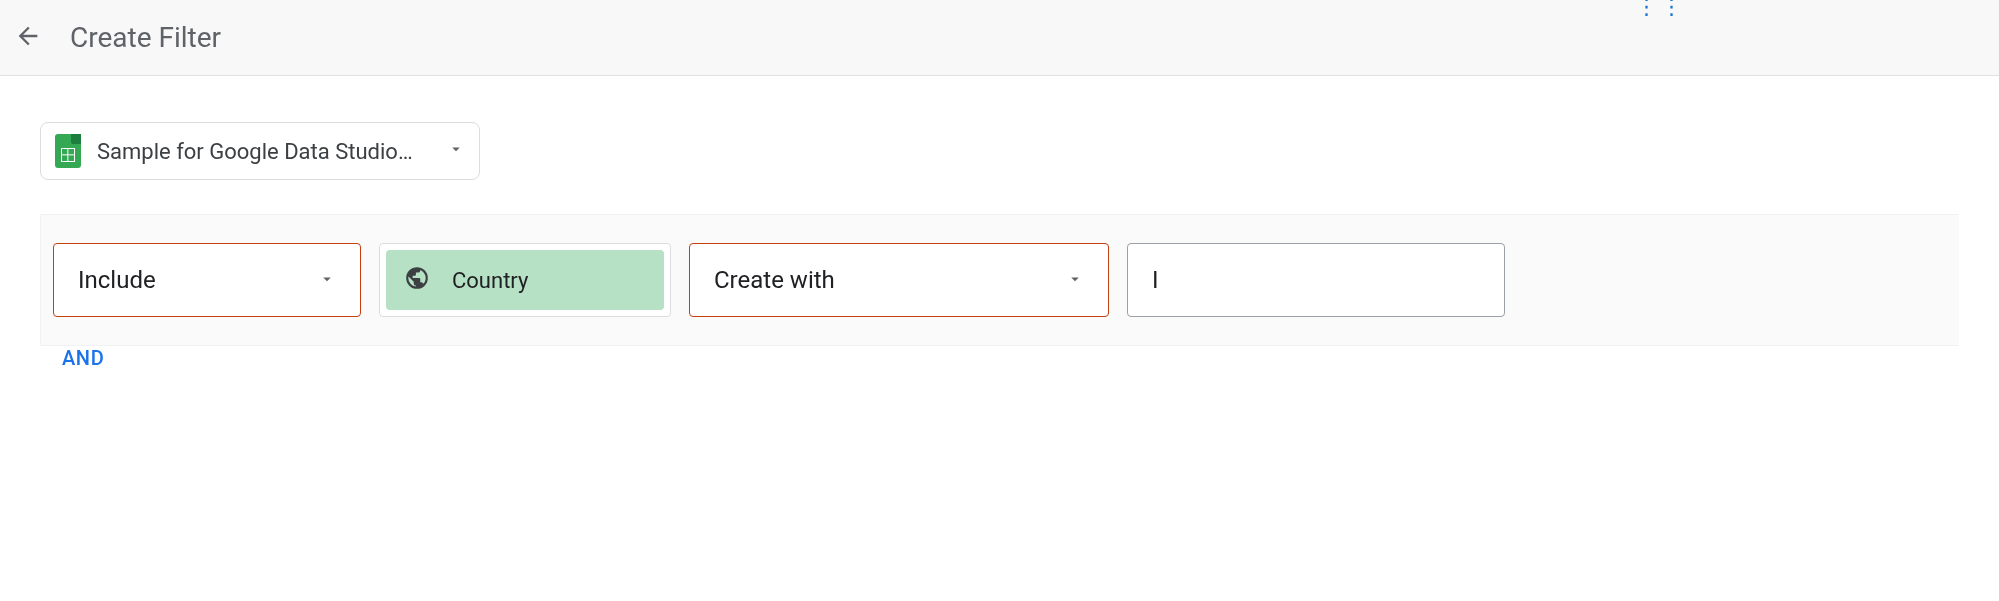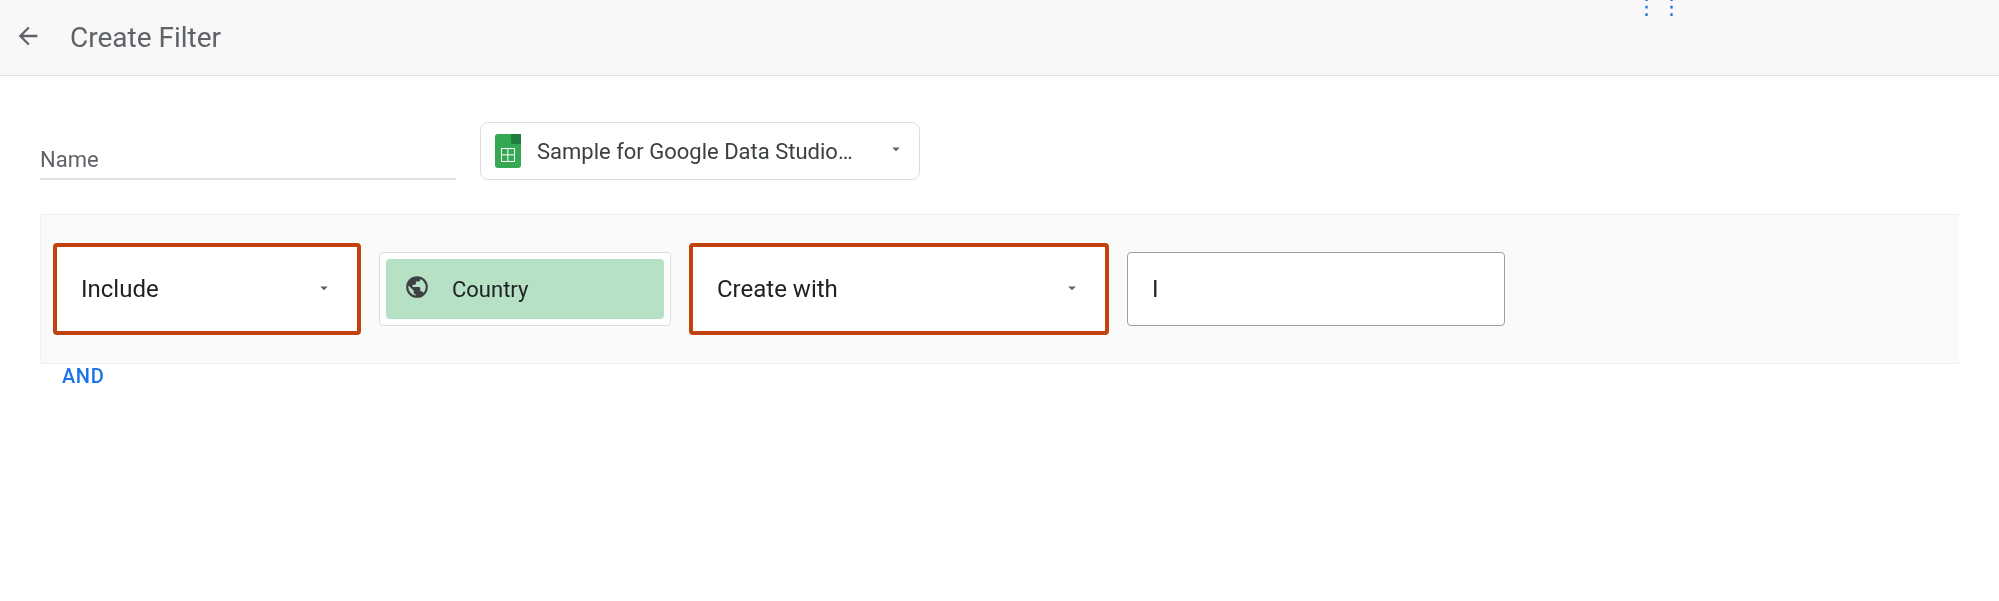--- a/index.html
+++ b/index.html
@@ -123,22 +123,22 @@
       margin-top: 34px;
       background: #fafafa;
       border: 1px solid #f1f1f1;
       border-right: none;
       padding: 28px 0 28px 12px;
       display: flex;
       gap: 18px;
       align-items: center;
     }
     .dd {
-      height: 92px;
-      border: 4px solid #c2410c;
+      height: 74px;
+      border: 1px solid #c2410c;
       border-radius: 4px;
       background: #fff;
       display: flex;
       align-items: center;
       padding: 0 24px;
       font-size: 24px;
       color: #202124;
       cursor: pointer;
     }
     .dd .chev { margin-left: auto; }
@@ -200,24 +200,20 @@
           <path d="M20 11H7.83l5.59-5.59L12 4l-8 8 8 8 1.41-1.41L7.83 13H20v-2z"></path>
         </svg>
     </span>
   </div>
   <div class="topbar-title">Create Filter</div>
 </div>
 
 <div class="panel">
 
   <div class="row-top">
-    <div class="name-field">
-      <div class="name-label">Name</div>
-      <div class="name-underline"></div>
-    </div>
 
     <div class="source-dd">
       <span class="sheets-icon">
         <span class="body"></span>
           <span class="fold"></span>
           <span class="grid"></span>
       </span>
       <span class="source-label">Sample for Google Data Studio - S…</span>
       <span class="chev">
         <svg viewBox="0 0 24 24">

